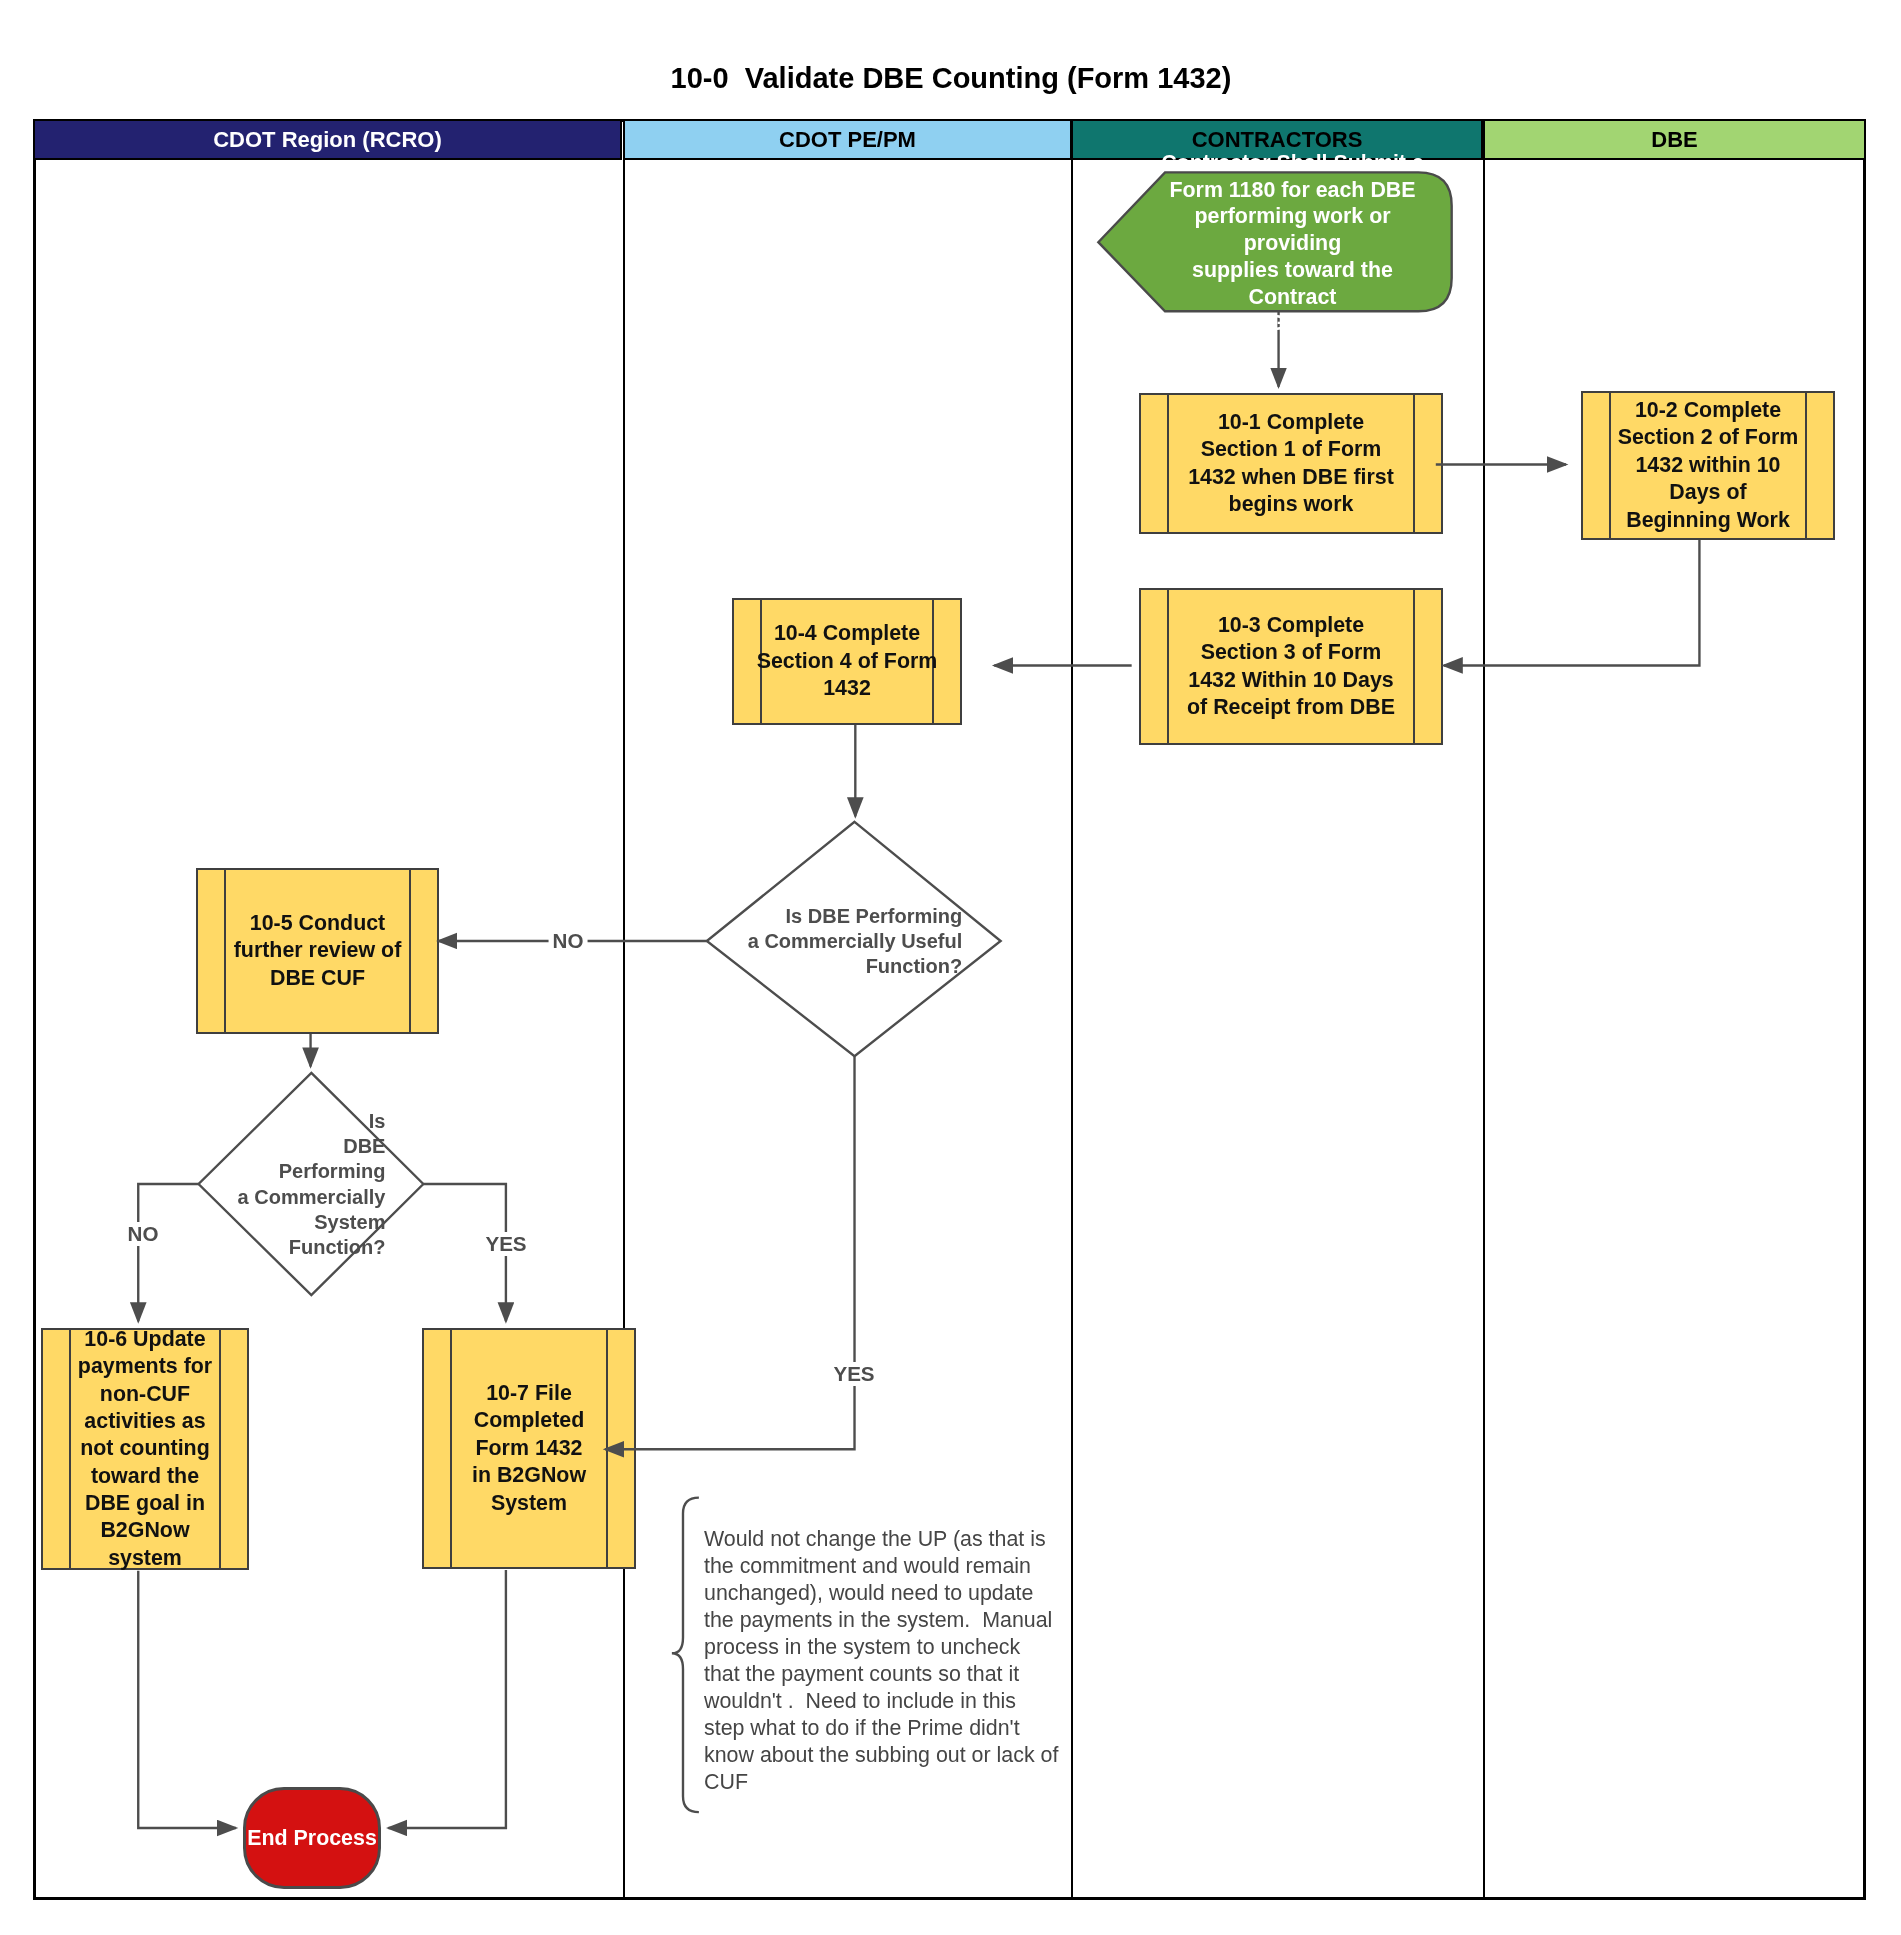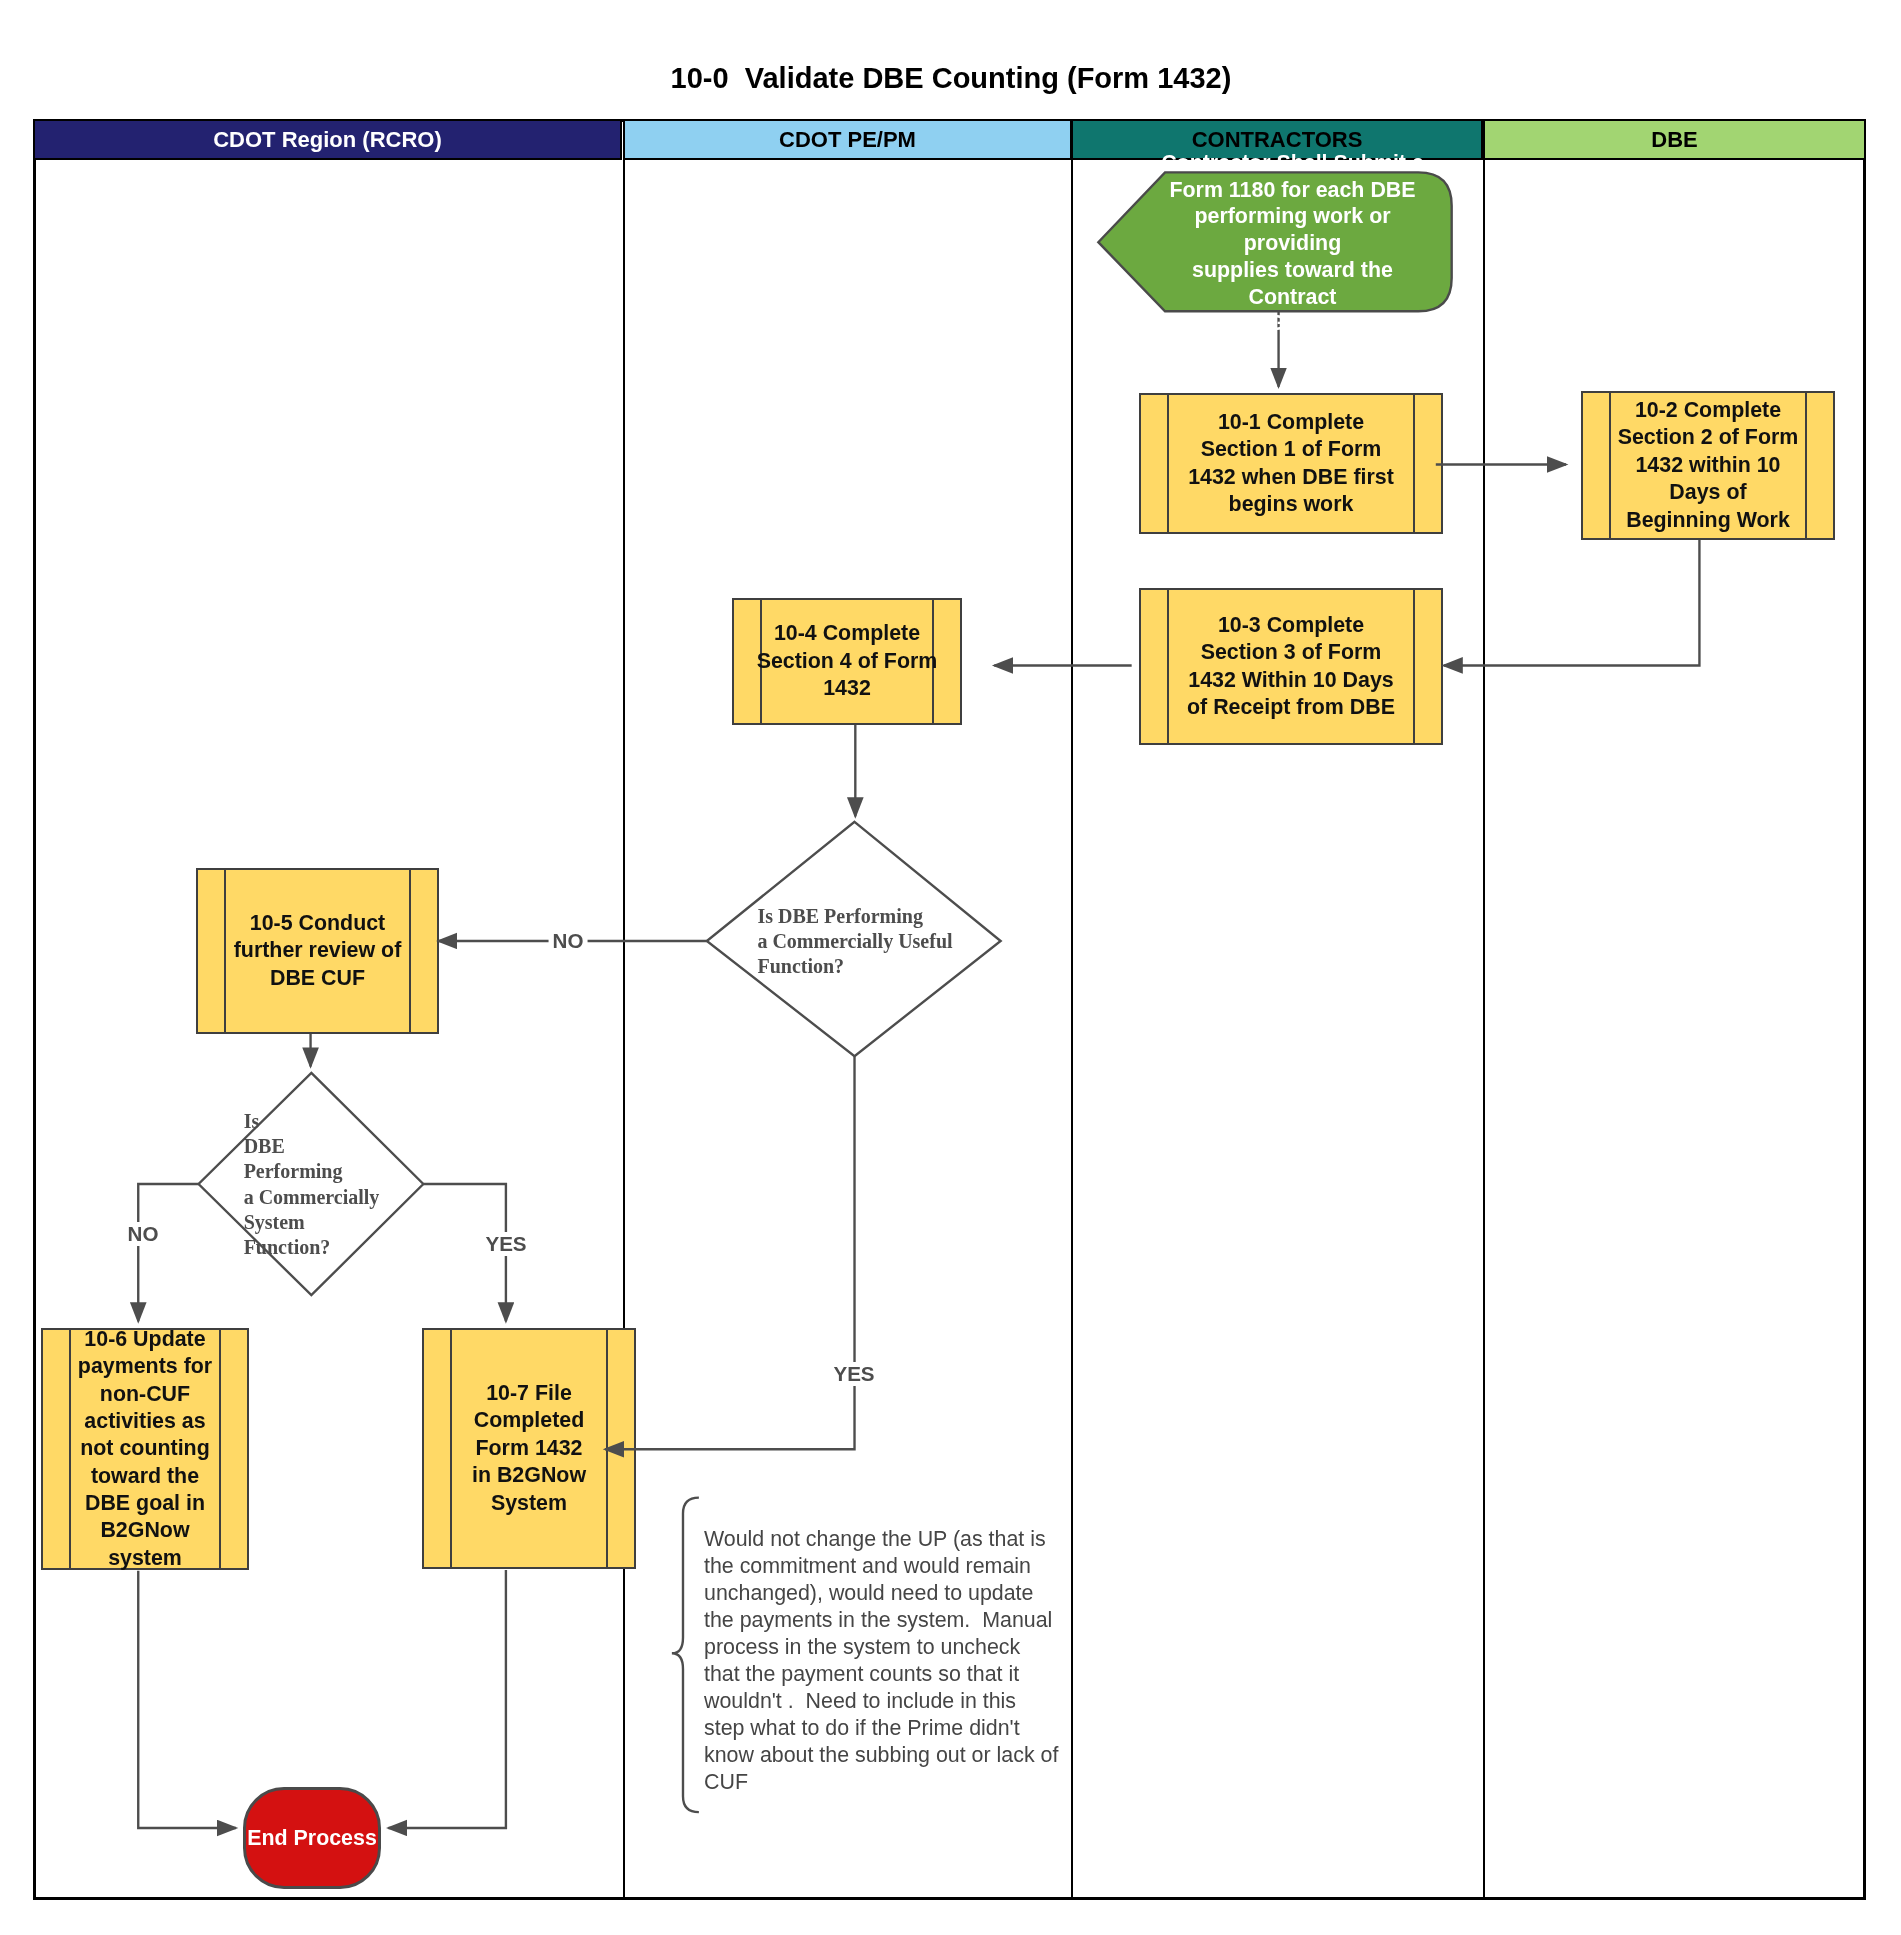--- a/index.html
+++ b/index.html
@@ -23,22 +23,22 @@
          font-weight:bold;font-size:21.4px;color:#111;z-index:2;margin-left:7px;}
   .pnode::before,.pnode::after{content:"";position:absolute;top:0;bottom:0;width:1.6px;
          background:#3F3F3F;}
   .pnode::before{left:26px}
   .pnode::after{right:26px}
   .pnode-text{white-space:pre-line;line-height:1.28;position:relative;z-index:1;}
   .overlay-svg{left:0;top:0;z-index:3;pointer-events:none;}
   .floatlabel{z-index:4;background:#fff;padding:0 4px;font-weight:bold;font-size:20.6px;
               color:#4d4d4d;transform:translate(-50%,-50%);}
   .dtext{z-index:4;display:flex;align-items:center;justify-content:center;
-         text-align:left;font-weight:bold;font-size:20px;color:#4d4d4d;
-         white-space:pre-line;line-height:1.26;font-family:Liberation Serif, serif;}
+         text-align:right;font-weight:bold;font-size:20px;color:#4d4d4d;
+         white-space:pre-line;line-height:1.26;}
   .start-text{left:1149px;top:181px;width:287px;height:125px;z-index:4;display:flex;
               align-items:center;justify-content:center;text-align:center;
               font-weight:bold;font-size:21.4px;color:#fff;white-space:pre-line;
               line-height:1.25;}
   .endnode{left:243px;top:1787px;width:138px;height:102px;background:#D41111;
            border:3.2px solid #4a4a4a;box-sizing:border-box;border-radius:41px;
            display:flex;align-items:center;justify-content:center;z-index:2;
            font-weight:bold;font-size:21.4px;color:#fff;}
   .annotation{left:704px;top:1526px;width:356px;font-size:21.4px;line-height:27px;
               color:#454545;white-space:pre-wrap;z-index:4;}

